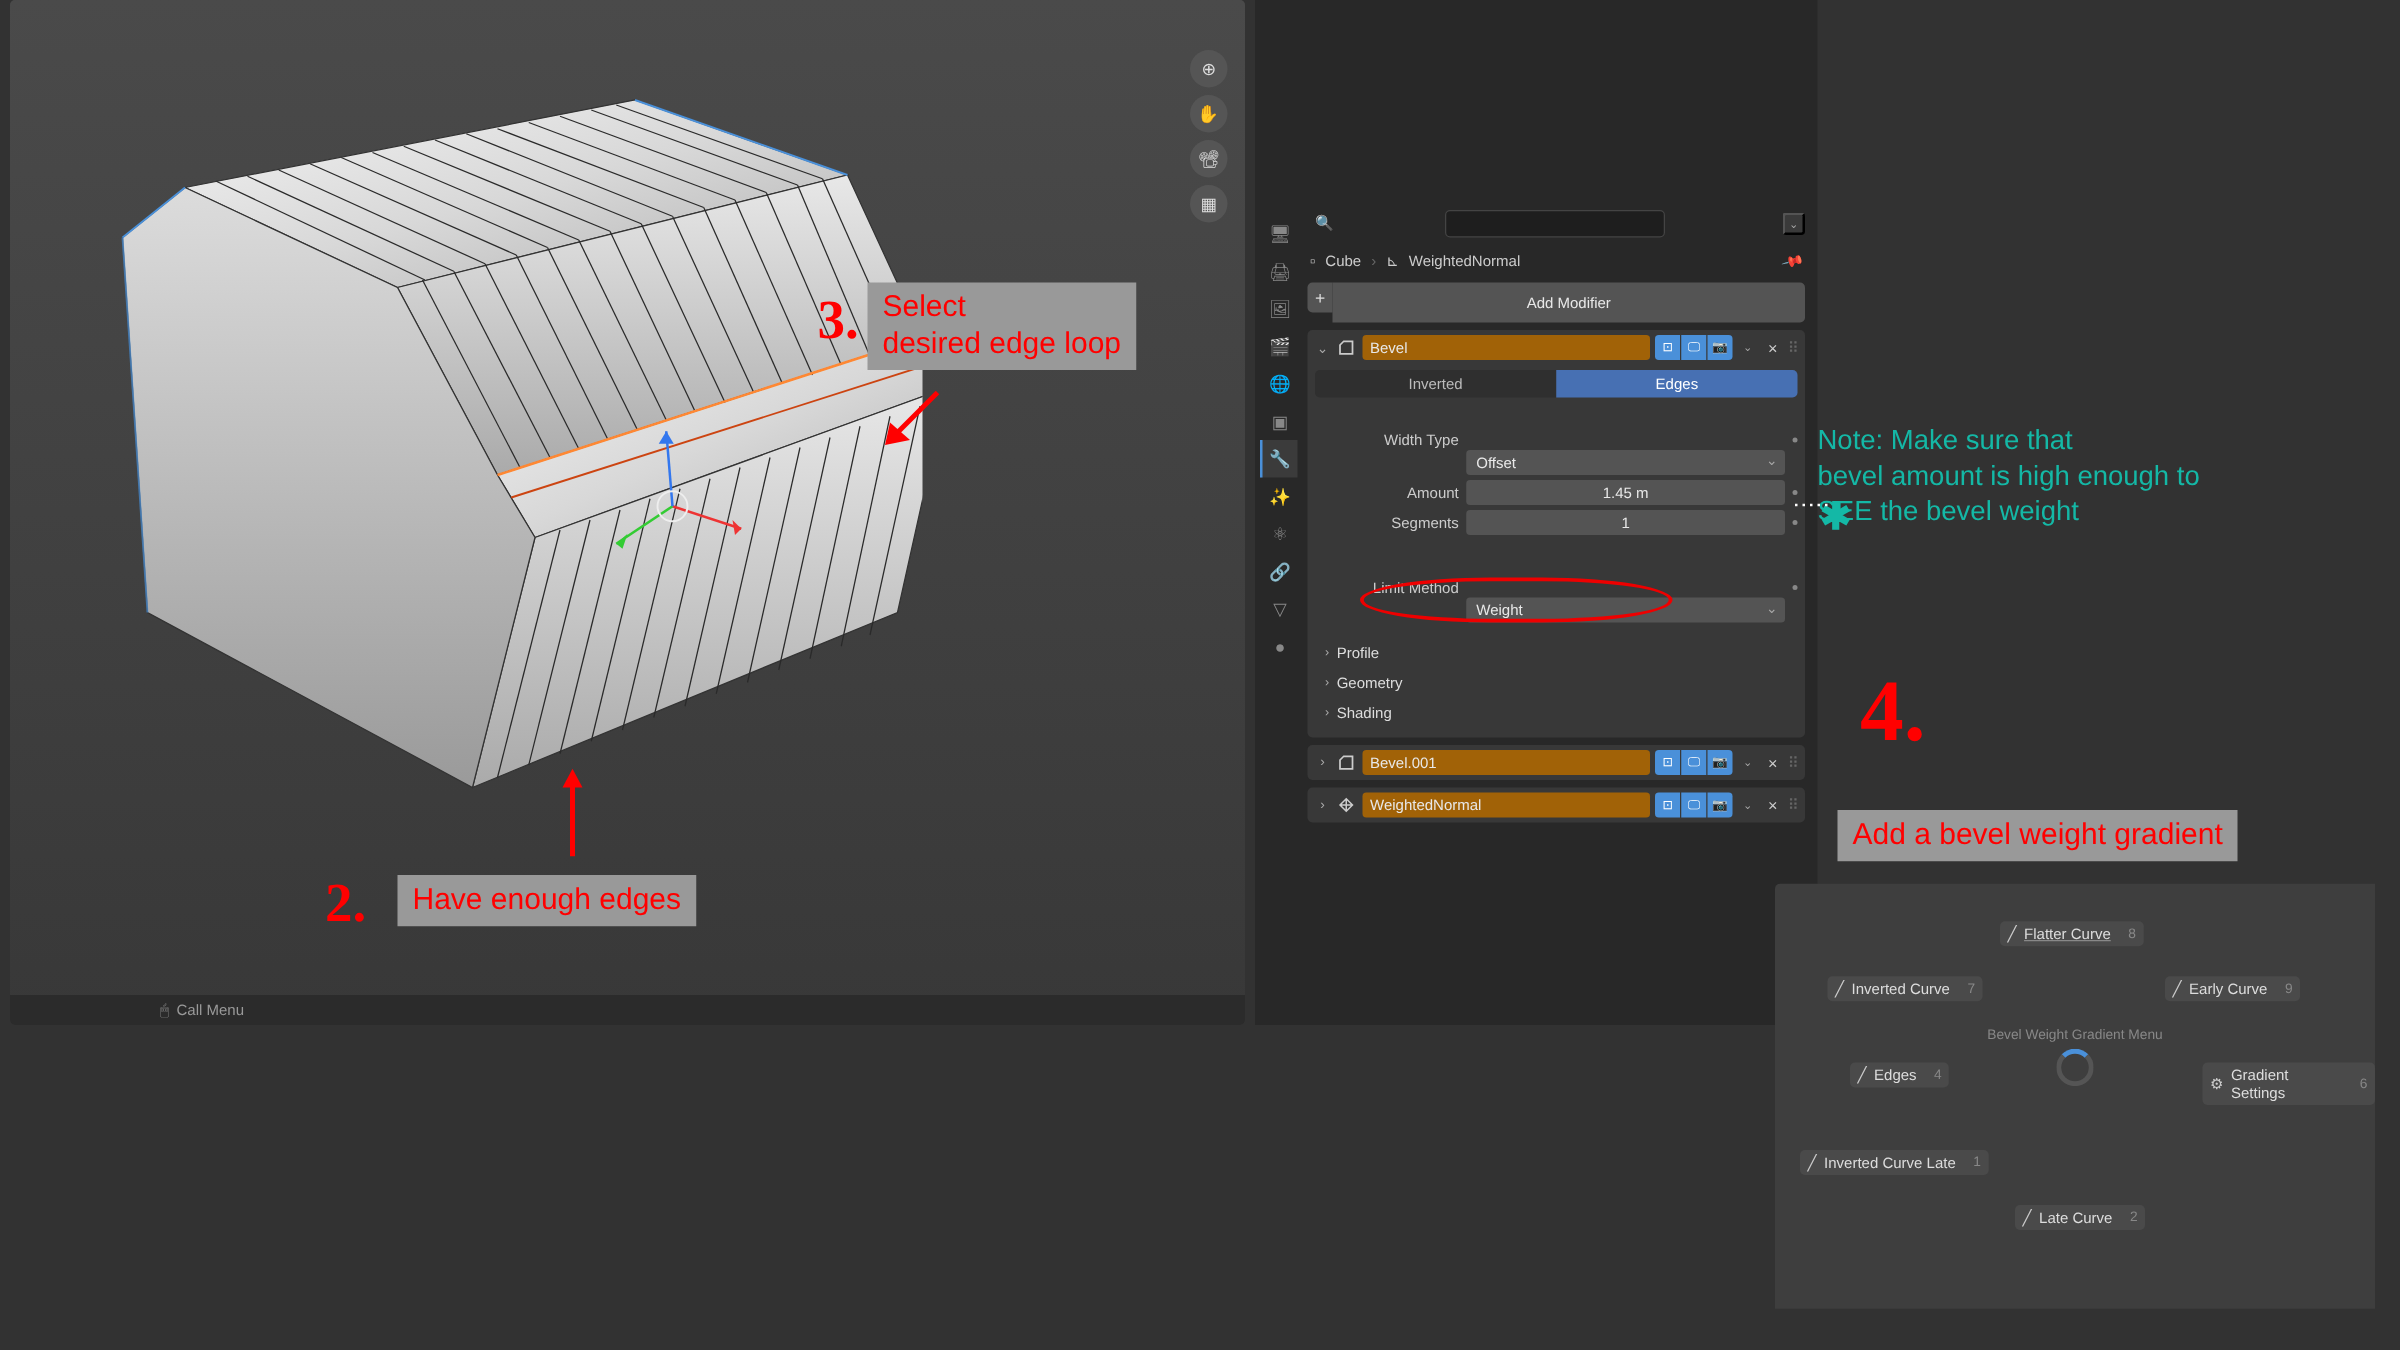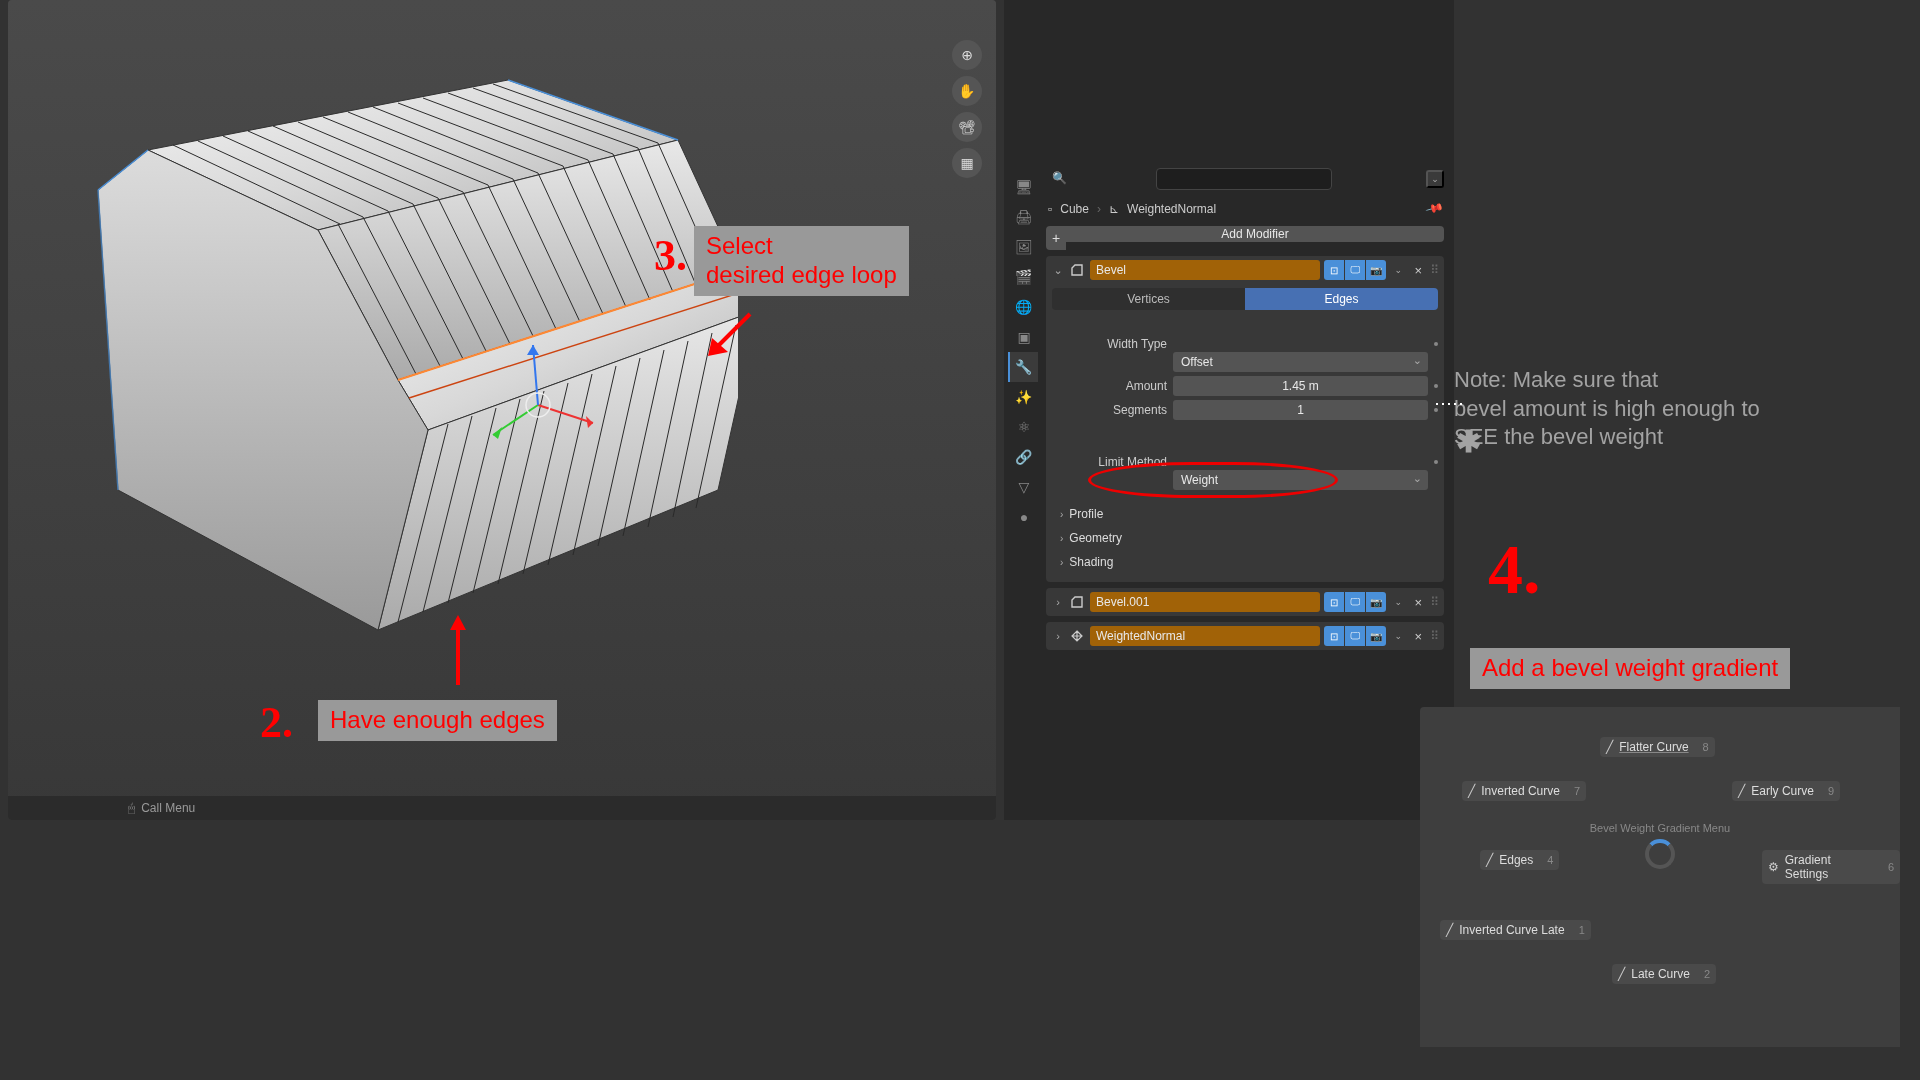--- a/index.html
+++ b/index.html
@@ -36,21 +36,21 @@
   .search-input{flex:0 0 150px;margin-left:110px;height:22px;background:#1e1e1e;border:1px solid #444;border-radius:4px;color:#bbb;padding:0 8px 0 24px;font-size:11px;}
   .search-wrap{position:relative;}
   .search-wrap .ico{position:absolute;left:6px;top:3px;color:#888;font-size:12px;}
   .chev{width:18px;height:18px;background:#3a3a3a;border-radius:3px;display:flex;align-items:center;justify-content:center;color:#aaa;font-size:9px;margin-left:auto;}
   
   .breadcrumb{display:flex;align-items:center;gap:8px;padding:4px 6px;color:#ccc;font-size:12px;}
   .pin{margin-left:auto;color:#888;transform:rotate(30deg);}
   
   .add-mod{margin:6px 4px;display:flex;}
   .plus-btn{width:20px;height:24px;background:#545454;border:none;border-radius:4px 0 0 4px;color:#ddd;font-size:14px;}
-  .add-mod-btn{flex:1;height:16px;background:#545454;border:none;border-radius:0 4px 4px 0;color:#E8E8E8;font-size:12px;}
+  .add-mod-btn{flex:1;height:32px;background:#545454;border:none;border-radius:0 4px 4px 0;color:#E8E8E8;font-size:12px;}
   
   .mod-panel{margin:6px 4px;background:#383838;border-radius:4px;}
   .mod-header{display:flex;align-items:center;gap:4px;padding:4px 6px;}
   .mod-toggle{color:#aaa;font-size:11px;width:12px;text-align:center;}
   .mod-icon{width:18px;height:18px;display:flex;align-items:center;justify-content:center;color:#ccc;}
   .mod-icon svg{width:14px;height:14px;}
   .mod-name{flex:1;height:20px;background:#a16207;border:none;border-radius:3px;color:#E8E8E8;padding:0 6px;font-size:12px;}
   .mod-btns{display:flex;gap:1px;}
   .mb{width:20px;height:20px;background:#4A90D9;border:none;display:flex;align-items:center;justify-content:center;font-size:10px;color:#fff;}
   .mb:first-child{border-radius:3px 0 0 3px;}
@@ -74,21 +74,21 @@
   .prop-field.num::before{content:"";}
   .dot{width:4px;height:4px;background:#888;border-radius:50%;}
   
   .expand-row{display:flex;align-items:center;gap:6px;padding:5px 8px;color:#ddd;font-size:12px;cursor:pointer;}
   .exp-chev{color:#aaa;font-size:10px;}
   
   
   .red-circle{position:absolute;border:3px solid #ee0000;border-radius:50%/60%;pointer-events:none;}
   
   
-  .note{position:absolute;color:#a3a3a3;font-size:22px;line-height:1.3;margin-top:28px;}
+  .note{position:absolute;color:#14b8a6;font-size:22px;line-height:1.3;}
   .star{font-size:30px;font-weight:bold;}
   
   
   .pie-panel{position:absolute;left:1420px;top:707px;width:480px;height:340px;background:#3E3E3E;border-radius:4px 0 0 0;}
   .pie-item{position:absolute;display:flex;align-items:center;gap:6px;background:#4A4A4A;border-radius:4px;padding:3px 6px;font-size:12px;color:#ddd;cursor:pointer;}
   .pie-item .key{margin-left:8px;color:#888;font-size:11px;}
   .pie-item .pi-ico{color:#ccc;display:inline-block;}
   .pie-title{position:absolute;color:#888;font-size:11px;left:50%;transform:translateX(-50%);}
   .pie-ring{position:absolute;width:30px;height:30px;border:4px solid #555;border-top-color:#4A90D9;border-radius:50%;left:50%;transform:translateX(-50%);}
 </style>
@@ -306,21 +306,21 @@
           <button class="mb">⊡</button>
           <button class="mb">🖵</button>
           <button class="mb">📷</button>
         </div>
         <button class="hchev">⌄</button>
         <button class="hx">×</button>
         <span class="handle">⠿</span>
       </div>
       <div class="mod-body">
         <div class="seg-toggle">
-          <button class="seg">Vertices</button>
+          <button class="seg">Inverted</button>
           <button class="seg active">Edges</button>
         </div>
         <div class="prop-row">
           <span class="prop-label">Width Type</span>
           <button class="prop-field dropdown">Offset</button>
           <span class="dot"></span>
         </div>
         <div class="prop-row">
           <span class="prop-label">Amount</span>
           <button class="prop-field num">1.45 m</button>

